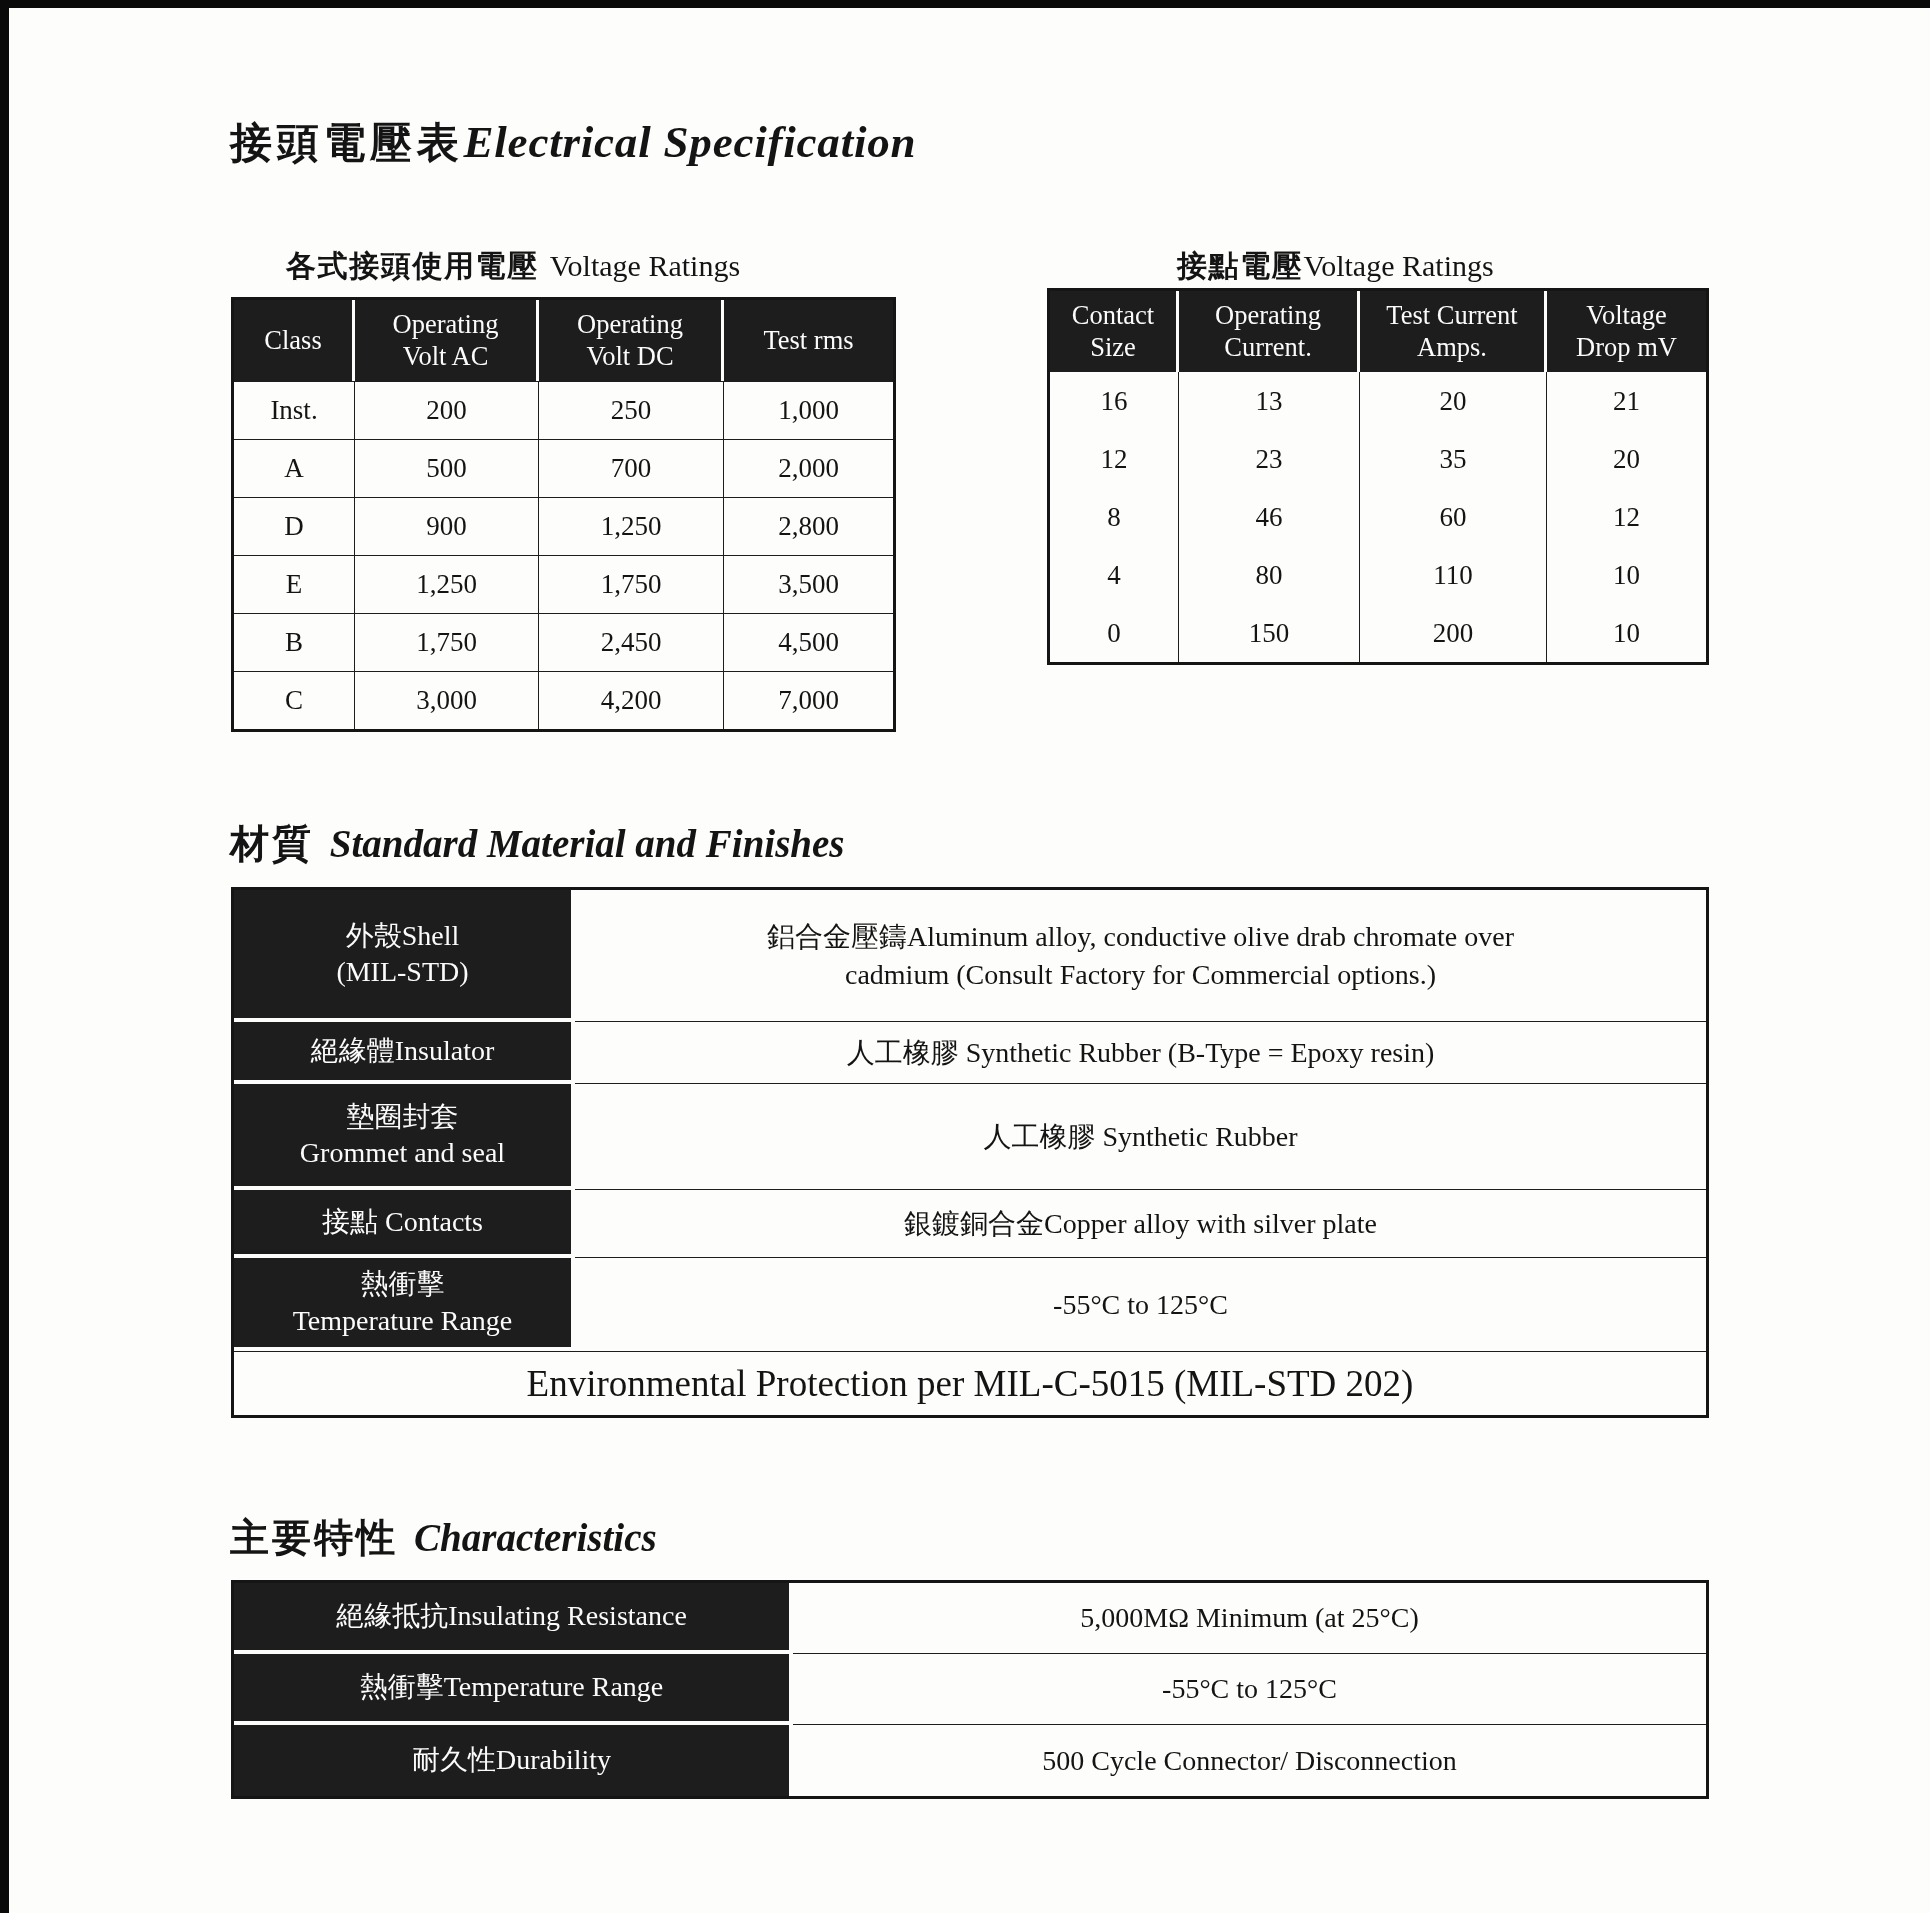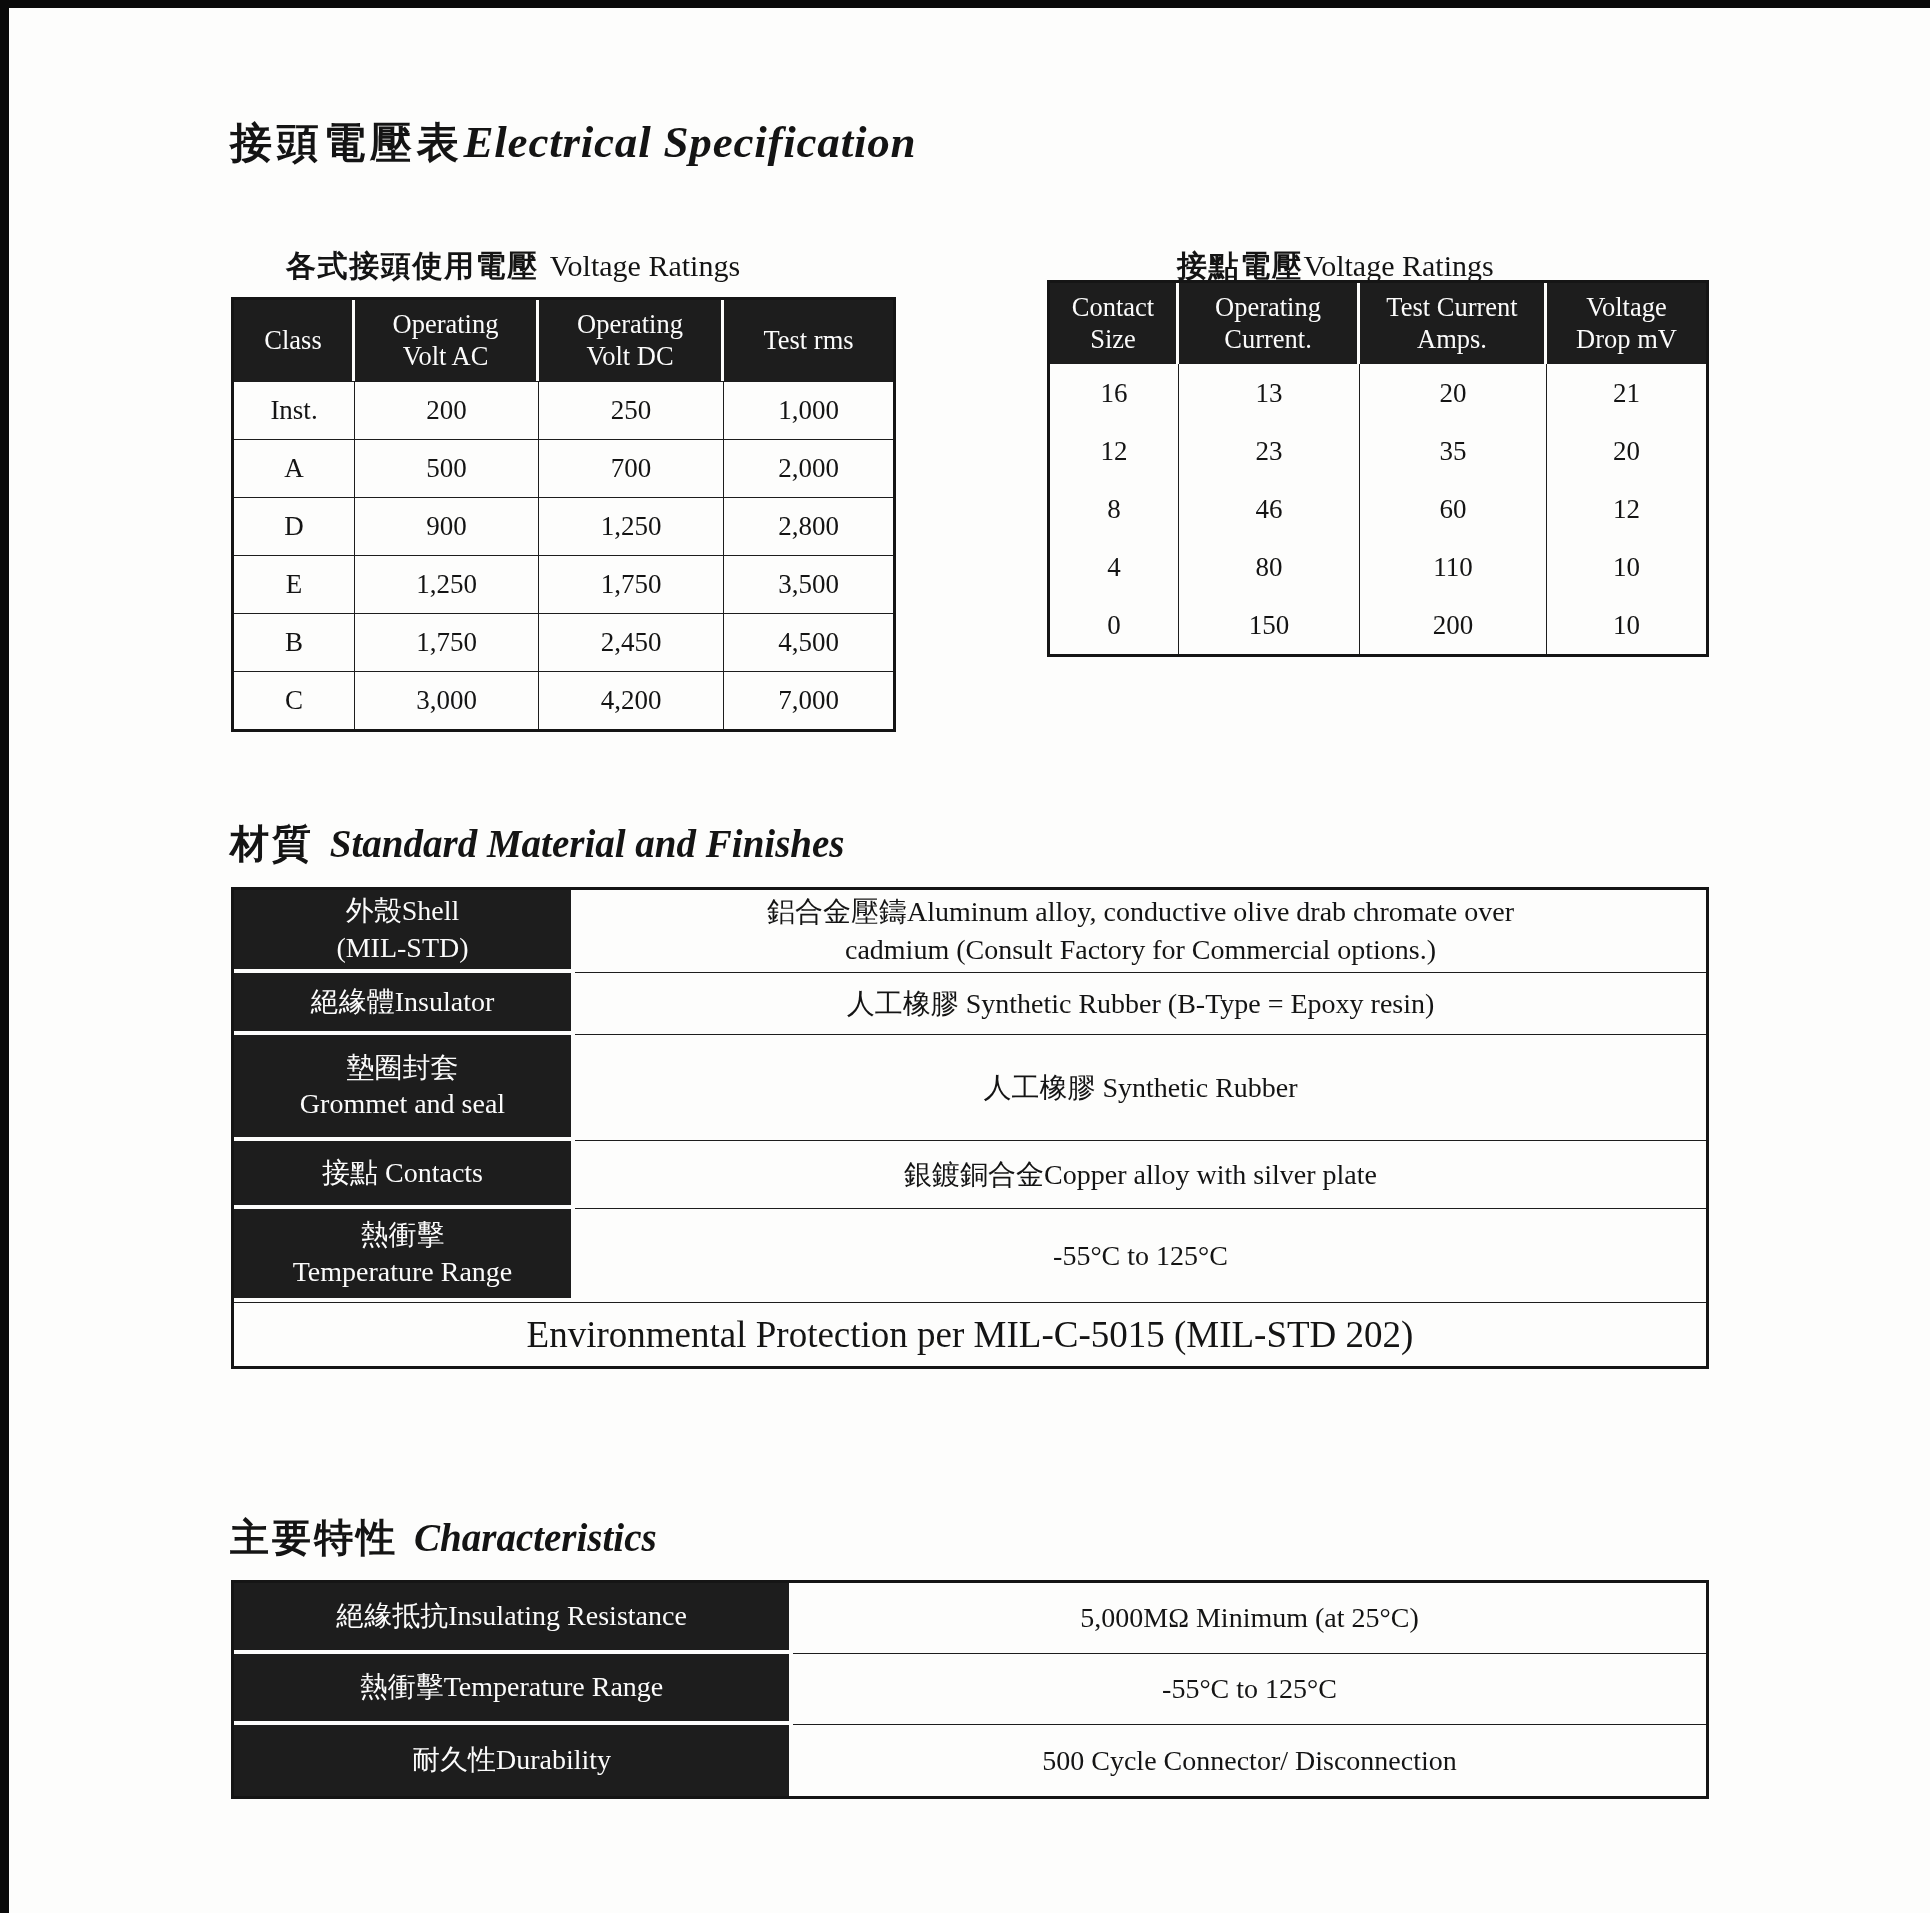--- a/index.html
+++ b/index.html
@@ -29,21 +29,21 @@
 
   .caption { position:absolute; white-space:nowrap; font-size:30px; }
   .caption .zh { font-weight:bold; letter-spacing:1.6px; }
   .cap-left .cap-en { margin-left:11px; }
   .cap-left { left:286px; top:246px; }
   .cap-right { left:1177px; top:246px; }
 
   
   .spec-table { position:absolute; border:3.1px solid #151515; background:#fdfdfc; }
   .vtable { left:231px;  top:297px; width:665px; }
-  .ctable { left:1047px; top:280px; width:662px; }
+  .ctable { left:1047px; top:288px; width:662px; }
 
   .thead { display:grid; background:#fdfdfc; }
   .vtable .thead { grid-template-columns:121px 184px 185px auto; }
   .ctable .thead { grid-template-columns:129px 181px 187px auto; }
   .hcell {
     background:#1d1d1d; color:#fbfbfb;
     height:81px; display:flex; align-items:center; justify-content:center;
     text-align:center; font-size:26.5px; line-height:1.18;
     white-space:pre-line; border-right:3.1px solid #fdfdfc;
   }
@@ -72,21 +72,21 @@
     display:flex; align-items:center; justify-content:center; text-align:center;
     font-size:28px; line-height:1.3; white-space:pre-line;
     border-right:4.7px solid #fdfdfc; border-bottom:4.7px solid #fdfdfc;
   }
   .b-value {
     display:flex; align-items:center; justify-content:center; text-align:center;
     font-size:28px; line-height:1.35; white-space:pre-line;
     padding:0 23px; border-bottom:1.6px solid #1d1d1d;
   }
 
-  .m-r1 { height:83px; } .m-r2 { height:62px; } .m-r3 { height:106px; }
+  .m-r1 { height:132px; } .m-r2 { height:62px; } .m-r3 { height:106px; }
   .m-r4 { height:68px; }  .m-r5 { height:93px; }
   .m-r5 .b-value { border-bottom:none; }
   .m-footer {
     height:64px; border-top:1.6px solid #1d1d1d;
     display:flex; align-items:center; justify-content:center;
     font-size:37px;
   }
 
   .ch-row { height:71px; }
   .ch-row:last-child .b-label { border-bottom:none; }

